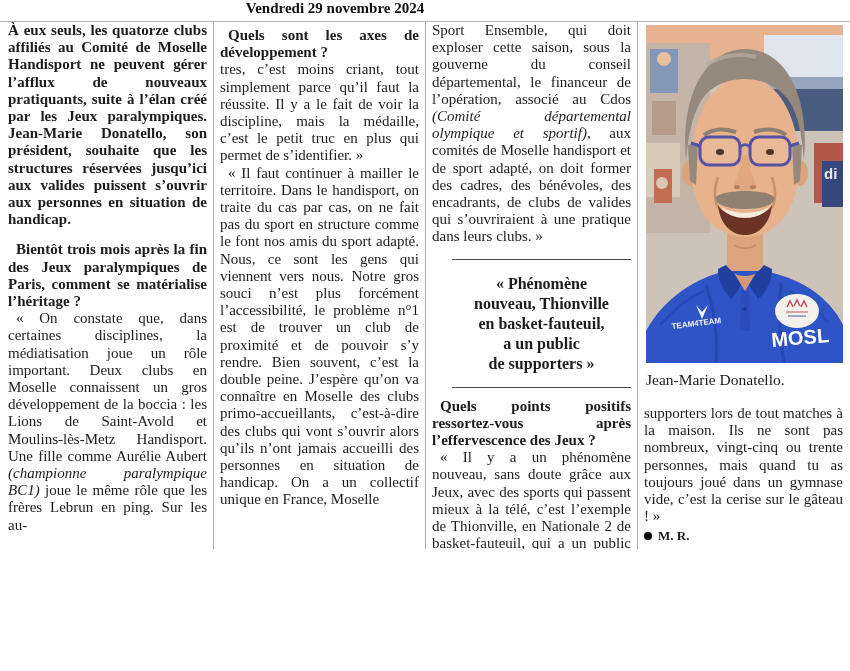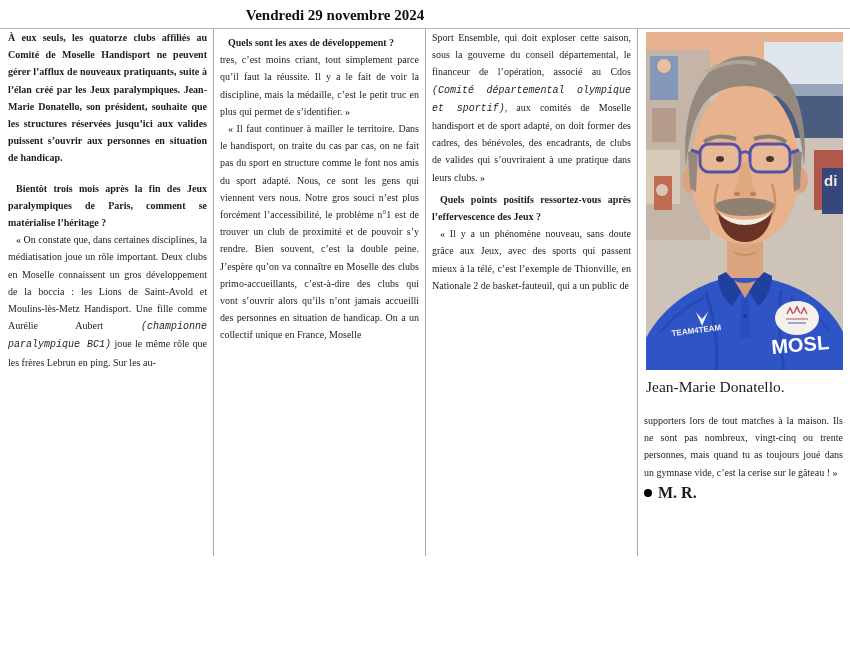--- a/index.html
+++ b/index.html
@@ -1,44 +1,44 @@
 <!DOCTYPE html>
 <html lang="fr"><head>
 <meta charset="utf-8">
 <style>
   html,body{margin:0;padding:0;background:#ffffff;}
   body{width:850px;height:671px;overflow:hidden;font-family:"Liberation Serif",serif;color:#1c1c1c;}
   .page{width:850px;height:671px;position:relative;}
 
   
-  .masthead{padding-top:7px;}
+  .masthead{}
   .date{width:670px;text-align:center;font-weight:bold;font-size:15px;line-height:16px;color:#111;}
   .top-rule{border:0;border-top:1px solid #b3b3b3;margin:5px 0 0 0;width:850px;}
 
   
   h1.headline{margin:6px 8px 14px 8px;font-weight:400;font-size:40px;line-height:45px;letter-spacing:-0.5px;color:#0d0d0d;}
 
   
   .columns{display:flex;margin-left:8px;height:527px;overflow:hidden;}
   .col{width:199px;padding-right:6px;border-right:1px solid #a8a8a8;}
   .col + .col{padding-left:6px;}
   .col.col-last{border-right:none;padding-right:0;}
 
-  p.blk{margin:0;text-align:justify;font-size:10px;line-height:17.2px;}
+  p.blk{margin:0;text-align:justify;font-size:15px;line-height:17.2px;}
   p.lead{font-weight:bold;margin-bottom:13px;}
   p.question{font-weight:bold;text-indent:8px;margin-top:5px;}
   p.answer{text-indent:8px;}
   p.cont{}
-  span.italic{font-style:italic;font-family:Liberation Mono, monospace;}
+  span.italic{font-style:italic;}
 
   .pullquote{font-weight:bold;text-align:center;font-size:16px;line-height:20px;
     border-top:1px solid #4a4a4a;border-bottom:1px solid #4a4a4a;
     margin:13px 0 10px 20px;padding:14px 2px 13px;}
 
-  .byline{margin-top:3px;font-weight:bold;font-size:16px;display:flex;align-items:center;}
+  .byline{margin-top:3px;font-weight:bold;font-size:13px;display:flex;align-items:center;}
   .bullet{width:8px;height:8px;background:#000;border-radius:50%;display:inline-block;margin-right:6px;flex:0 0 auto;}
 
   figure.photo{margin:3px 0 0 2px;padding:0;width:197px;}
   figure.photo svg{display:block;}
   figcaption{font-weight:normal;font-size:15.5px;line-height:18px;margin:8px 0 16px 0;}
 </style>
 </head>
 <body>
 
 <div class="page">
@@ -56,20 +56,21 @@
         <p class="blk question"><span>Bientôt trois mois après la fin des Jeux paralympiques de Paris, comment se matérialise l’héritage ?</span></p>
         <p class="blk answer"><span>« On constate que, dans certaines disciplines, la médiatisation joue un rôle important. Deux clubs en Moselle connaissent un gros développement de la boccia : les Lions de Saint-Avold et Moulins-lès-Metz Handisport. Une fille comme Aurélie Aubert </span><span class="italic">(championne paralympique BC1)</span><span> joue le même rôle que les frères Lebrun en ping. Sur les au-</span></p>
       </div>
       <div class="col">
         <p class="blk question"><span>Quels sont les axes de développement ?</span></p>
         <p class="blk cont"><span>tres, c’est moins criant, tout simplement parce qu’il faut la réussite. Il y a le fait de voir la discipline, mais la médaille, c’est le petit truc en plus qui permet de s’identifier. »</span></p>
         <p class="blk answer"><span>« Il faut continuer à mailler le territoire. Dans le handisport, on traite du cas par cas, on ne fait pas du sport en structure comme le font nos amis du sport adapté. Nous, ce sont les gens qui viennent vers nous. Notre gros souci n’est plus forcément l’accessibilité, le problème n°1 est de trouver un club de proximité et de pouvoir s’y rendre. Bien souvent, c’est la double peine. J’espère qu’on va connaître en Moselle des clubs primo-accueillants, c’est-à-dire des clubs qui vont s’ouvrir alors qu’ils n’ont jamais accueilli des personnes en situation de handicap. On a un collectif unique en France, Moselle</span></p>
       </div>
       <div class="col">
         <p class="blk cont"><span>Sport Ensemble, qui doit exploser cette saison, sous la gouverne du conseil départemental, le financeur de l’opération, associé au Cdos </span><span class="italic">(Comité départemental olympique et sportif)</span><span>, aux comités de Moselle handisport et de sport adapté, on doit former des cadres, des bénévoles, des encadrants, de clubs de valides qui s’ouvriraient à une pratique dans leurs clubs. »</span></p>
+        <div class="pullquote">« Phénomène<br>nouveau, Thionville<br>en basket-fauteuil,<br>a un public<br>de supporters »</div>
         <p class="blk question"><span>Quels points positifs ressortez-vous après l’effervescence des Jeux ?</span></p>
         <p class="blk answer"><span>« Il y a un phénomène nouveau, sans doute grâce aux Jeux, avec des sports qui passent mieux à la télé, c’est l’exemple de Thionville, en Nationale 2 de basket-fauteuil, qui a un public de</span></p>
       </div>
       <div class="col col-last" id="col4">
       <figure class="photo">
         <svg viewBox="0 0 197 338" width="197" height="338" role="img">
 
           <rect width="197" height="338" fill="#cdc3b8"></rect>
           <rect width="197" height="34" fill="#e6b28f"></rect>
           <rect x="118" y="10" width="79" height="58" fill="#dfe5ec"></rect>

